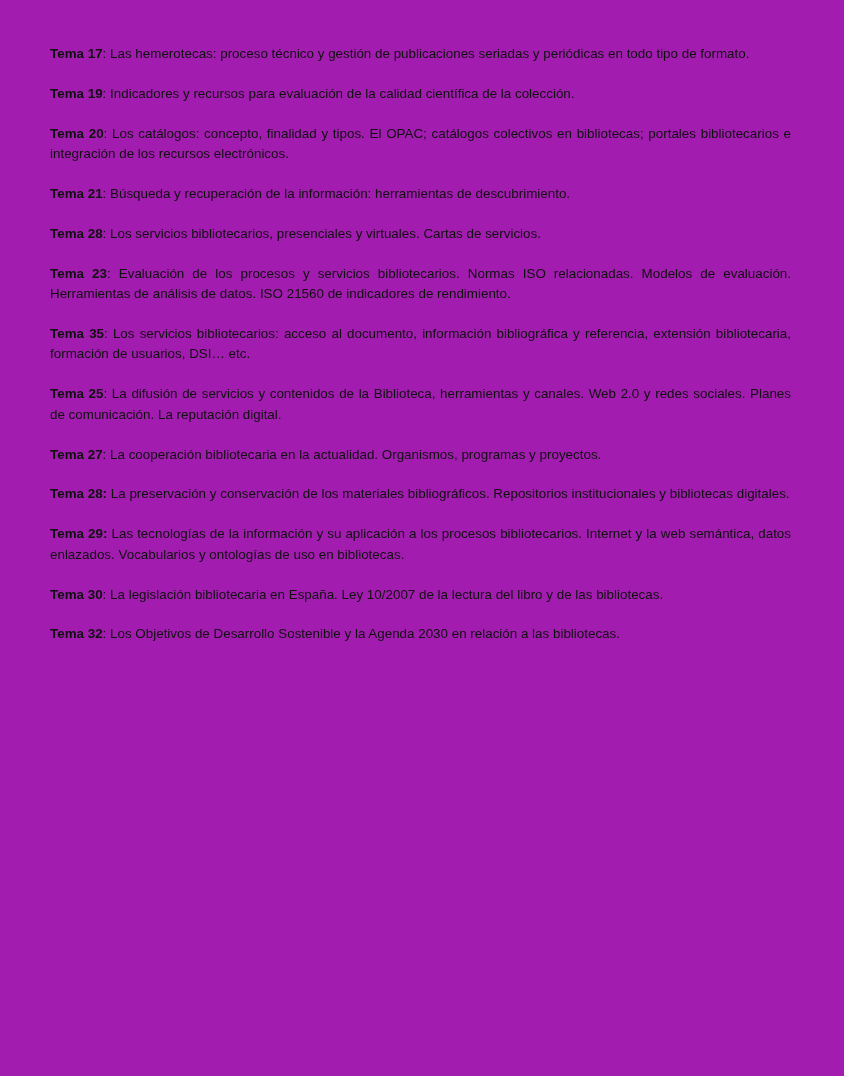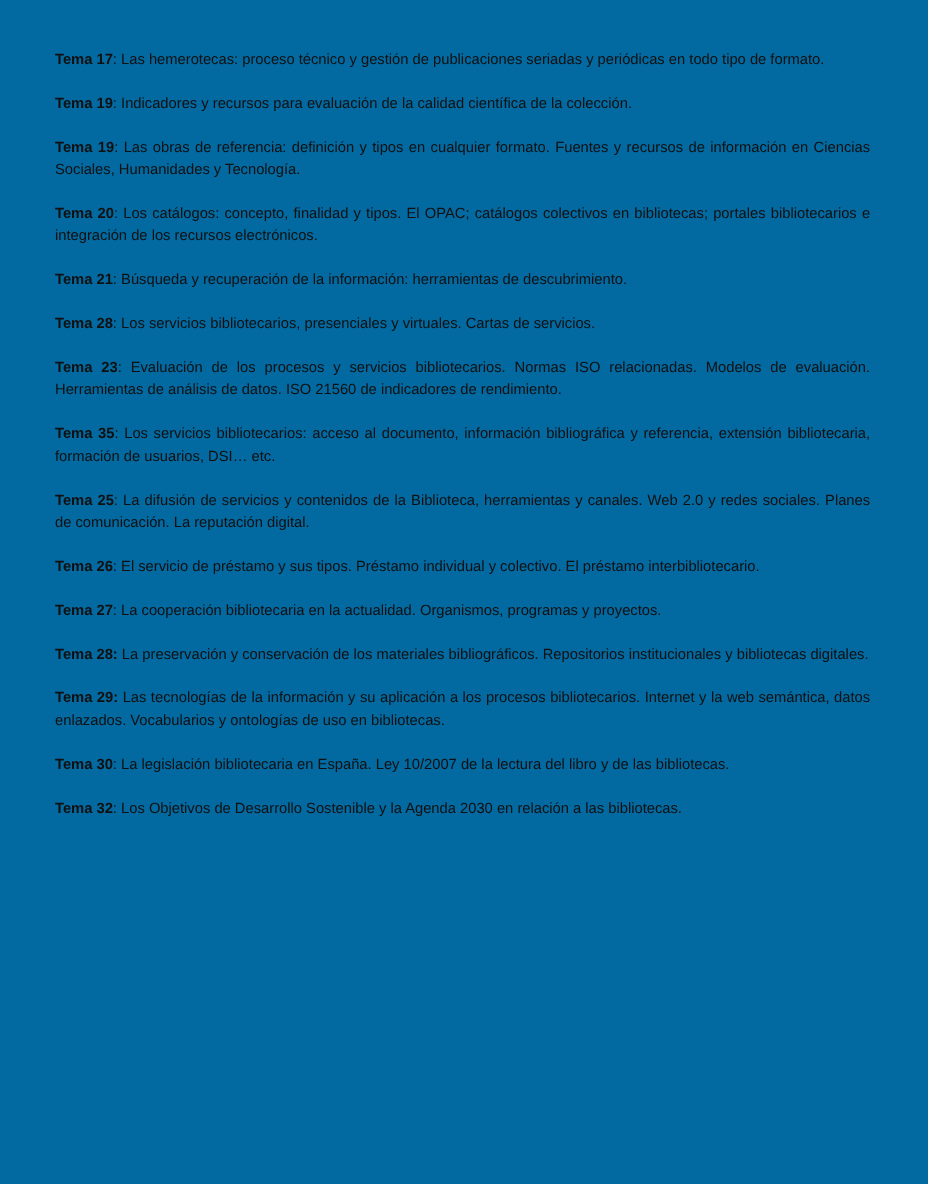--- a/index.html
+++ b/index.html
@@ -12,21 +12,21 @@
     height: 1076px;
     font-family: "Liberation Sans", sans-serif;
     color: #000000;
     -webkit-font-smoothing: antialiased;
   }
   .page {
     box-sizing: border-box;
     width: 844px;
     height: 1076px;
     padding: 44px 53px 0 50px;
-    background: #0369a1;
+    background: #a21caf;
     position: relative;
   }
   .doc-body {
     width: 741px;
   }
   p.topic {
     margin: 0 0 19.5px 0;
     font-size: 13.4px;
     line-height: 1.52;
     text-align: justify;
@@ -51,23 +51,20 @@
   <div class="doc-body">
 
     <p class="topic">
       <span class="topic-label">Tema 17</span><span class="topic-text">: Las hemerotecas: proceso técnico y gestión de publicaciones seriadas y periódicas en todo tipo de formato.</span>
     </p>
 
     <p class="topic">
       <span class="topic-label">Tema 19</span><span class="topic-text">: Indicadores y recursos para evaluación de la calidad científica de la colección.</span>
     </p>
 
-    <p class="topic">
-      <span class="topic-label">Tema 19</span><span class="topic-text">: Las obras de referencia: definición y tipos en cualquier formato. Fuentes y recursos de información en Ciencias Sociales, Humanidades y Tecnología.</span>
-    </p>
 
     <p class="topic">
       <span class="topic-label">Tema 20</span><span class="topic-text">: Los catálogos: concepto, finalidad y tipos. El OPAC; catálogos colectivos en bibliotecas; portales bibliotecarios e integración de los recursos electrónicos.</span>
     </p>
 
     <p class="topic">
       <span class="topic-label">Tema 21</span><span class="topic-text">: Búsqueda y recuperación de la información: herramientas de descubrimiento.</span>
     </p>
 
     <p class="topic">
@@ -79,23 +76,20 @@
     </p>
 
     <p class="topic">
       <span class="topic-label">Tema 35</span><span class="topic-text">: Los servicios bibliotecarios: acceso al documento, información bibliográfica y referencia, extensión bibliotecaria, formación de usuarios, DSI… etc.</span>
     </p>
 
     <p class="topic">
       <span class="topic-label">Tema 25</span><span class="topic-text">: La difusión de servicios y contenidos de la Biblioteca, herramientas y canales. Web 2.0 y redes sociales. Planes de comunicación. La reputación digital.</span>
     </p>
 
-    <p class="topic">
-      <span class="topic-label">Tema 26</span><span class="topic-text">: El servicio de préstamo y sus tipos. Préstamo individual y colectivo. El préstamo interbibliotecario.</span>
-    </p>
 
     <p class="topic">
       <span class="topic-label">Tema 27</span><span class="topic-text">: La cooperación bibliotecaria en la actualidad. Organismos, programas y proyectos.</span>
     </p>
 
     <p class="topic">
       <span class="topic-label">Tema 28:</span><span class="topic-text"> La preservación y conservación de los materiales bibliográficos. Repositorios institucionales y bibliotecas digitales.</span>
     </p>
 
     <p class="topic">

